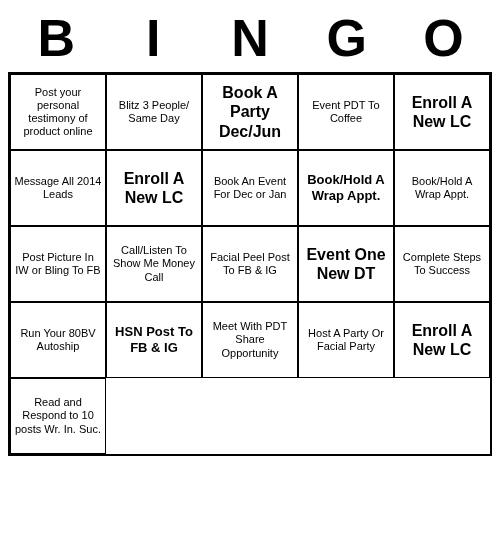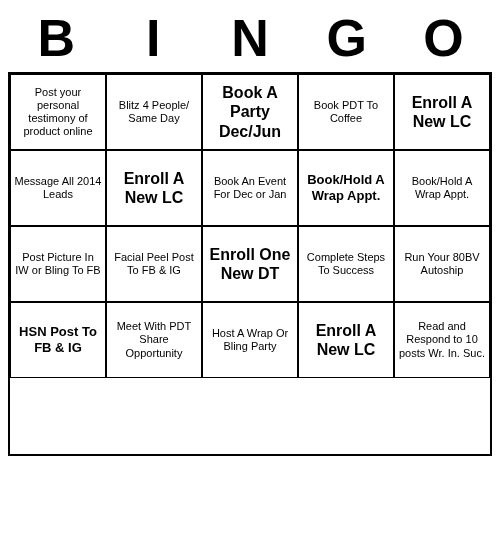--- a/index.html
+++ b/index.html
@@ -75,36 +75,37 @@
   <span class="bingo-letter">B</span>
   <span class="bingo-letter">I</span>
   <span class="bingo-letter">N</span>
   <span class="bingo-letter">G</span>
   <span class="bingo-letter">O</span>
 </div>
 
 <div class="bingo-grid">
 
   <div class="bingo-cell">Post your personal testimony of product online</div>
-  <div class="bingo-cell">Blitz 4 People/ Same Day</div>
+  <div class="bingo-cell">Blitz 3 People/ Same Day</div>
   <div class="bingo-cell large-text">Book A Party Dec/Jun</div>
-  <div class="bingo-cell">Book PDT To Coffee</div>
+  <div class="bingo-cell">Event PDT To Coffee</div>
 
   <div class="bingo-cell large-text">Enroll A New LC</div>
   <div class="bingo-cell">Message All 2014 Leads</div>
   <div class="bingo-cell large-text">Enroll A New LC</div>
   <div class="bingo-cell">Book An Event For Dec or Jan</div>
   <div class="bingo-cell medium-text">Book/Hold A Wrap Appt.</div>
 
   <div class="bingo-cell">Book/Hold A Wrap Appt.</div>
   <div class="bingo-cell">Post Picture In IW or Bling To FB</div>
+  <div class="bingo-cell">Call/Listen To Show Me Money Call</div>
   <div class="bingo-cell">Facial Peel Post To FB &amp; IG</div>
 
-  <div class="bingo-cell large-text">Enroll One New DT</div>
+  <div class="bingo-cell large-text">Event One New DT</div>
   <div class="bingo-cell">Complete Steps To Success</div>
   <div class="bingo-cell">Run Your 80BV Autoship</div>
   <div class="bingo-cell medium-text">HSN Post To FB &amp; IG</div>
 
   <div class="bingo-cell">Meet With PDT Share Opportunity</div>
-  <div class="bingo-cell">Host A Wrap Or Bling Party</div>
+  <div class="bingo-cell">Host A Party Or Facial Party</div>
   <div class="bingo-cell large-text">Enroll A New LC</div>
   <div class="bingo-cell">Read and Respond to 10 posts Wr. In. Suc.</div>
 </div>
 
 </body></html>

